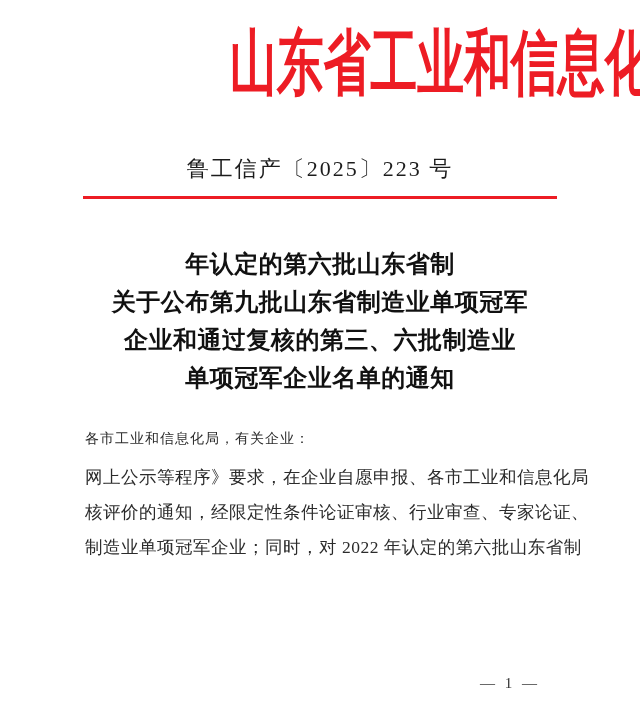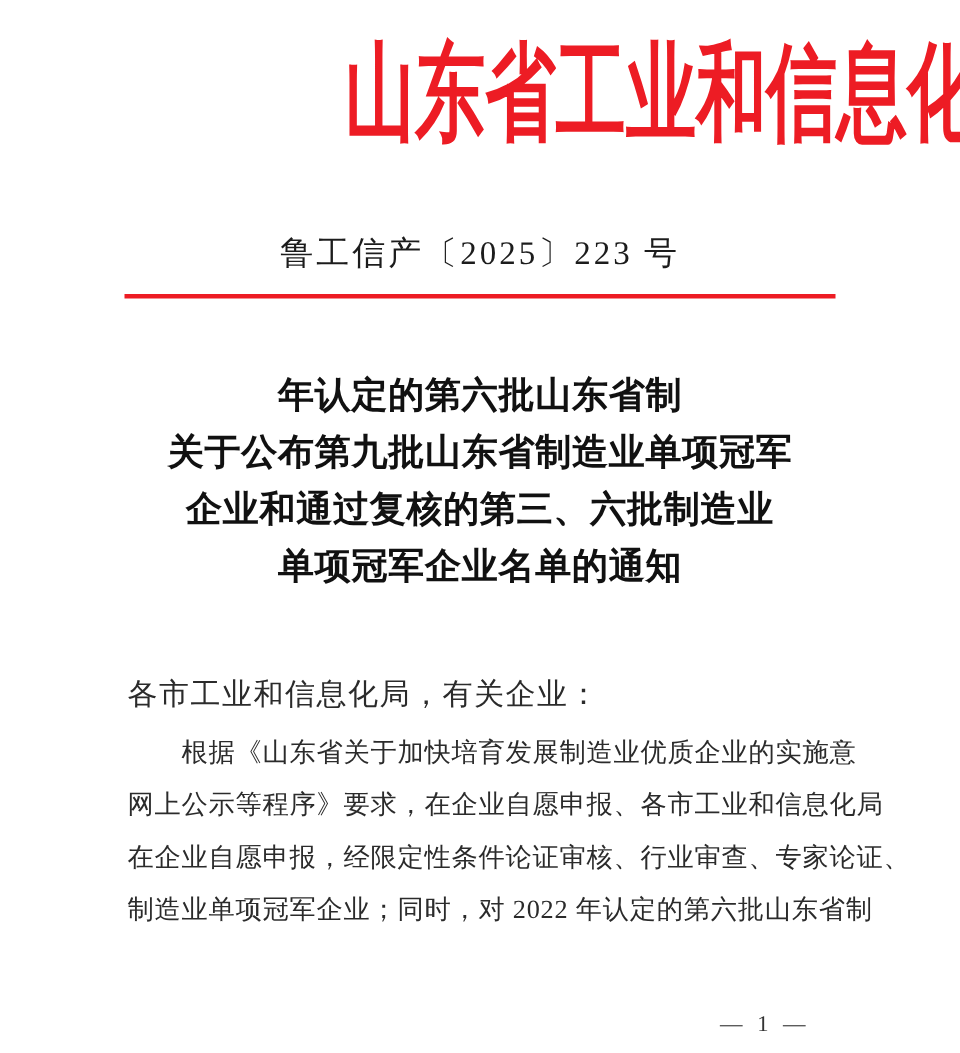--- a/index.html
+++ b/index.html
@@ -68,22 +68,22 @@
   }
   .doc-title .title-line {
     font-size: 24px;
     font-weight: bold;
     line-height: 38px;
     letter-spacing: 0.5px;
   }
 
   
   .salutation {
-    margin-top: 54px;
-    font-size: 20px;
+    margin-top: 30px;
+    font-size: 14px;
     line-height: 24px;
     color: var(--body-ink);
     letter-spacing: 1px;
   }
   .body-text {
     margin-top: 9px;
     color: var(--body-ink);
   }
   .body-line {
     font-size: 17.5px;
@@ -123,21 +123,20 @@
   <div class="doc-title">
     <div class="title-line">年认定的第六批山东省制</div>
     <div class="title-line">关于公布第九批山东省制造业单项冠军</div>
     <div class="title-line">企业和通过复核的第三、六批制造业</div>
     <div class="title-line">单项冠军企业名单的通知</div>
   </div>
 
   <div class="salutation">各市工业和信息化局，有关企业：</div>
 
   <div class="body-text">
-    <div class="body-line indent-first">根据《山东省关于加快培育发展制造业优质企业的实施意</div>
     <div class="body-line">网上公示等程序》要求，在企业自愿申报、各市工业和信息化局</div>
-    <div class="body-line">在企业自愿申报，经限定性条件论证审核、行业审查、专家论证、</div>
+    <div class="body-line">核评价的通知，经限定性条件论证审核、行业审查、专家论证、</div>
     <div class="body-line">制造业单项冠军企业；同时，对 2022 年认定的第六批山东省制</div>
   </div>
 
   <div class="page-number">— 1 —</div>
 
 </div>
 
 </body></html>

